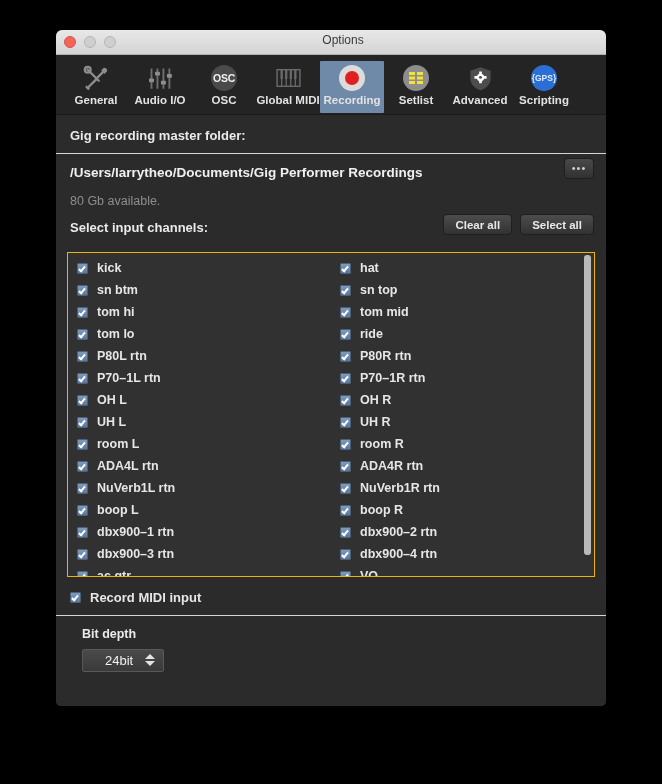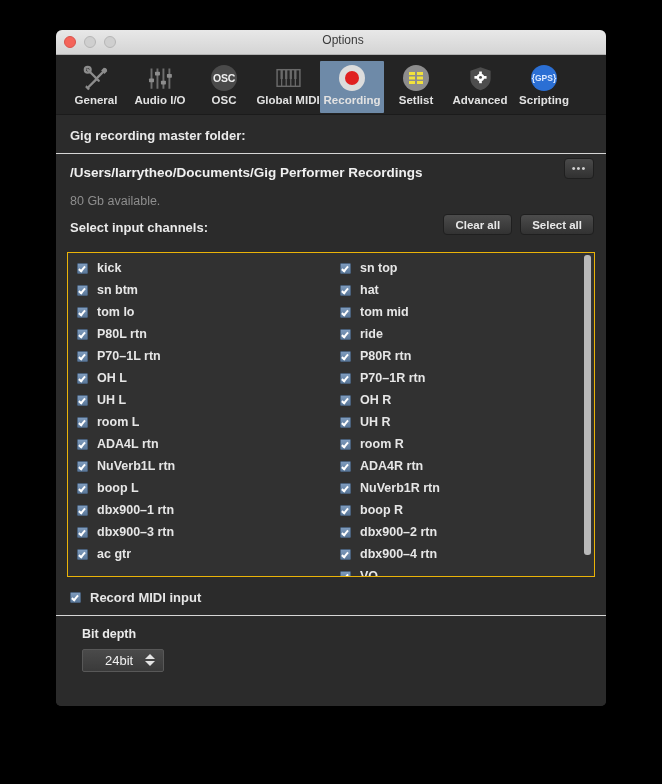--- a/index.html
+++ b/index.html
@@ -511,20 +511,24 @@
             <div class="chan-row">
               <div class="cb"></div>
               <div class="chan-name">kick</div>
             </div>
             <div class="chan-row">
               <div class="cb"></div>
               <div class="chan-name">sn btm</div>
             </div>
             <div class="chan-row">
               <div class="cb"></div>
+              <div class="chan-name">tom hi</div>
+            </div>
+            <div class="chan-row">
+              <div class="cb"></div>
               <div class="chan-name">tom lo</div>
             </div>
             <div class="chan-row">
               <div class="cb"></div>
               <div class="chan-name">P80L rtn</div>
             </div>
             <div class="chan-row">
               <div class="cb"></div>
               <div class="chan-name">P70–1L rtn</div>
             </div>
@@ -561,25 +565,25 @@
               <div class="chan-name">dbx900–3 rtn</div>
             </div>
             <div class="chan-row">
               <div class="cb"></div>
               <div class="chan-name">ac gtr</div>
             </div>
           </div>
         <div class="list-col" id="col-right">
             <div class="chan-row">
               <div class="cb"></div>
+              <div class="chan-name">hat</div>
+            </div>
+            <div class="chan-row">
+              <div class="cb"></div>
               <div class="chan-name">sn top</div>
-            </div>
-            <div class="chan-row">
-              <div class="cb"></div>
-              <div class="chan-name">hat</div>
             </div>
             <div class="chan-row">
               <div class="cb"></div>
               <div class="chan-name">tom mid</div>
             </div>
             <div class="chan-row">
               <div class="cb"></div>
               <div class="chan-name">ride</div>
             </div>
             <div class="chan-row">

